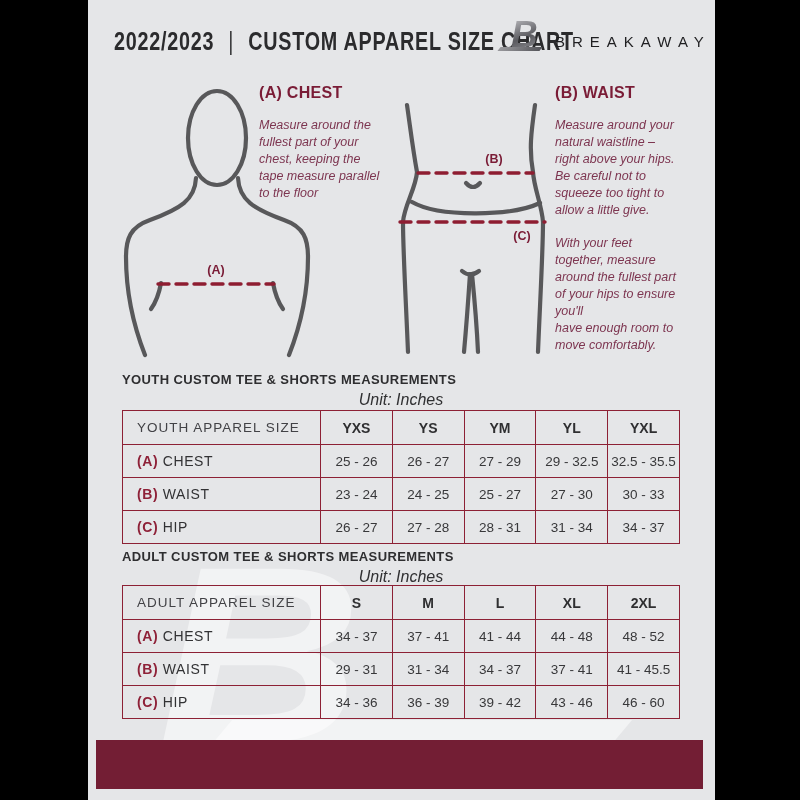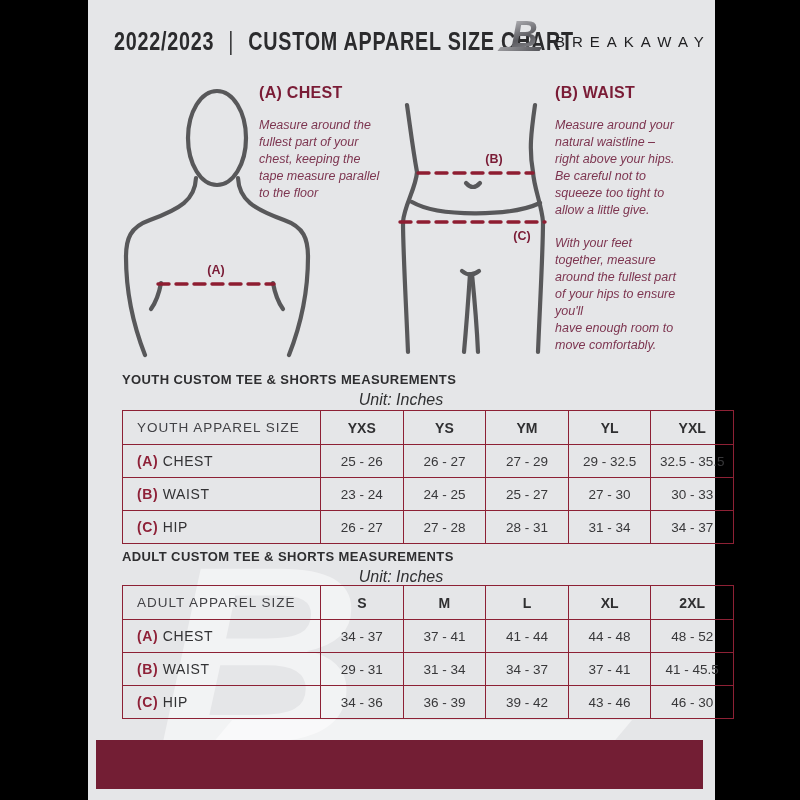--- a/index.html
+++ b/index.html
@@ -46,21 +46,21 @@
 
   
   .tbl-title{position:absolute;left:34px;width:558px;text-align:left;
     font-size:13px;font-weight:700;color:#2e2e30;letter-spacing:.4px;}
   .tbl-unit{position:absolute;left:34px;width:558px;text-align:center;
     font-size:16px;font-style:italic;color:#303032;}
   .tbl-host{position:absolute;left:34px;width:558px;}
   .y-title{top:372px;} .y-unit{top:391px;} .y-host{top:410px;}
   .a-title{top:549px;} .a-unit{top:568px;} .a-host{top:585px;}
 
-  table.size-table{width:612px;border-collapse:collapse;table-layout:fixed;
+  table.size-table{width:558px;border-collapse:collapse;table-layout:fixed;
     background:transparent;}
   .size-table th,.size-table td{border:1.2px solid #8d2135;background:transparent;
     color:#38383a;font-size:13.5px;text-align:center;padding:0;}
   .size-table thead th{height:33px;font-weight:700;font-size:14px;color:#2f2f31;}
   .size-table thead th.label-col{font-weight:400;font-size:13.5px;color:#424246;
     letter-spacing:1px;}
   .size-table th.label-col,.size-table td.label-col{width:183px;text-align:left;
     padding-left:14px;}
   .size-table tbody td{height:32px;}
   .size-table td.label-col{font-size:14px;letter-spacing:.6px;color:#323234;}
@@ -222,21 +222,21 @@
               <td>34 - 37</td>
               <td>37 - 41</td>
               <td>41 - 45.5</td>
             </tr>
             <tr>
               <td class="label-col"><span class="prefix">(C)</span> HIP</td>
               <td>34 - 36</td>
               <td>36 - 39</td>
               <td>39 - 42</td>
               <td>43 - 46</td>
-              <td>46 - 30</td>
+              <td>46 - 60</td>
             </tr>
           </tbody>
         </table>
       </div>
 
     <div class="footer-bar"></div>
 
   </div>
 </div>
 

